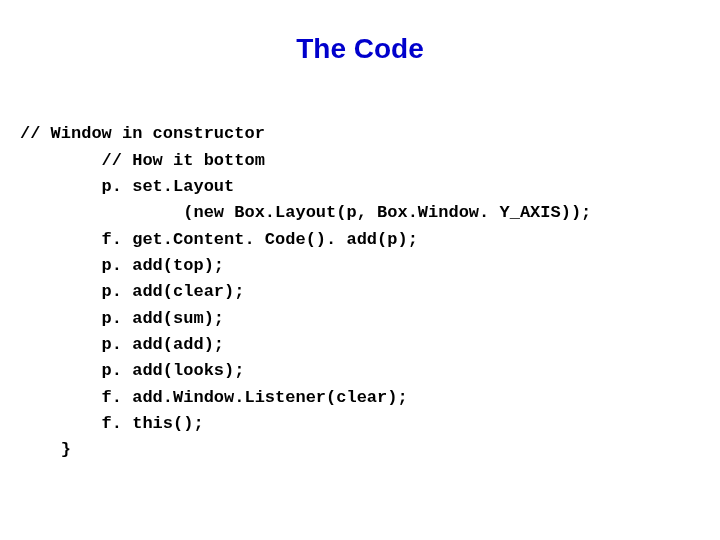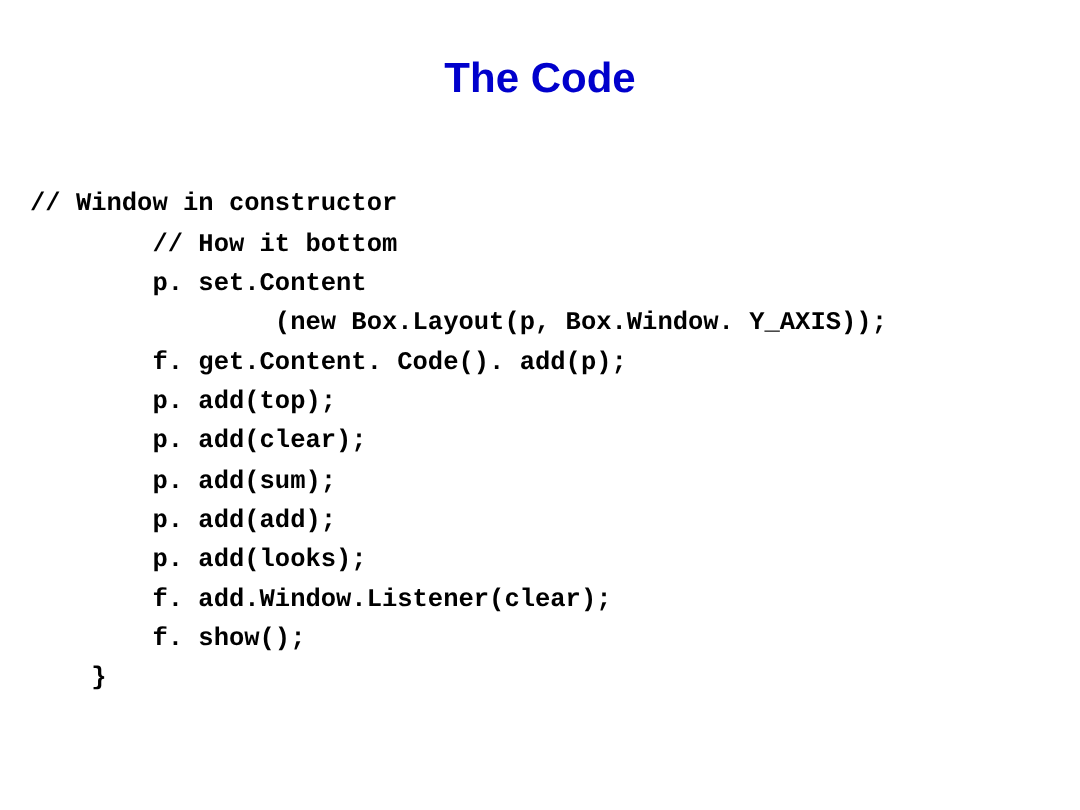--- a/index.html
+++ b/index.html
@@ -13,45 +13,46 @@
       background: #ffffff;
       font-family: Arial, Helvetica, sans-serif;
       position: relative;
       overflow: hidden;
     }
     .title {
       text-align: center;
       font-size: 28px;
       font-weight: bold;
       color: #0000cc;
-      padding-top: 36px;
+      padding-top: 21px;
       padding-bottom: 30px;
+      margin-top: 12px;
     }
     .code-block {
       font-family: "Courier New", Courier, monospace;
       font-size: 17px;
       font-weight: bold;
       color: #000000;
       padding-left: 20px;
       line-height: 1.55;
       white-space: pre;
     }
   </style>
 </head>
 <body>
 
 <div class="title">The Code</div>
 
 <div class="code-block">
 <span>// Window in constructor</span>
 <span>        // How it bottom</span>
-<span>        p. set.Content</span>
+<span>        p. set.Layout</span>
 <span>                (new Box.Layout(p, Box.Window. Y_AXIS));</span>
 <span>        f. get.Content. Code(). add(p);</span>
 <span>        p. add(top);</span>
 <span>        p. add(clear);</span>
 <span>        p. add(sum);</span>
 <span>        p. add(add);</span>
 <span>        p. add(looks);</span>
 <span>        f. add.Window.Listener(clear);</span>
-<span>        f. show();</span>
+<span>        f. this();</span>
 <span>    }</span>
 </div>
 
 </body></html>

